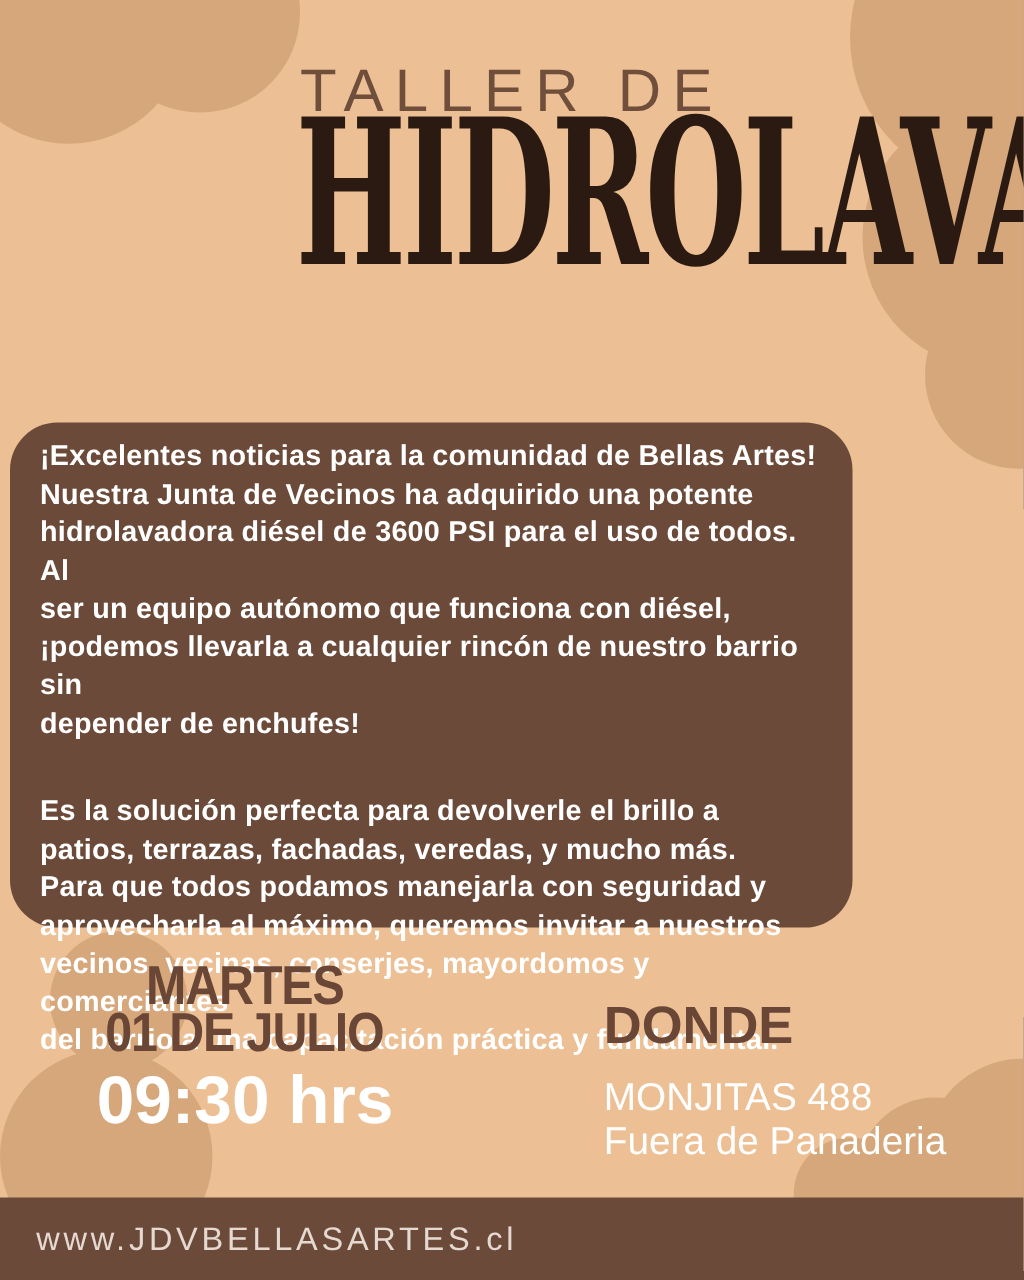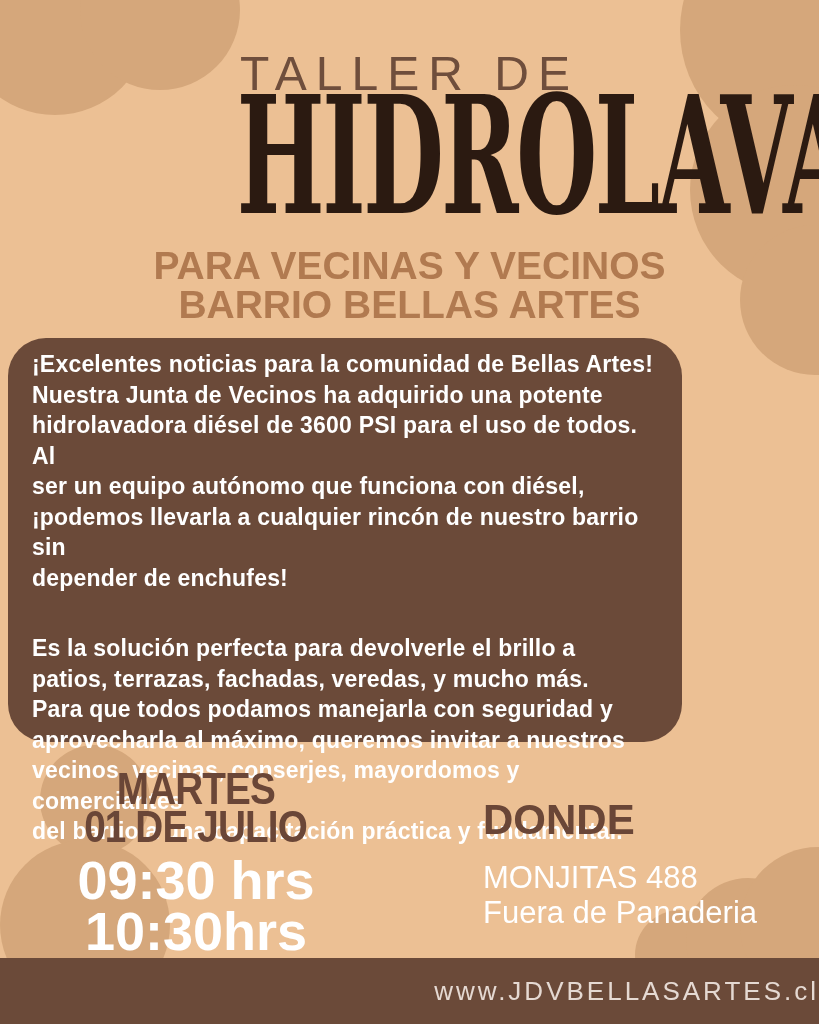--- a/index.html
+++ b/index.html
@@ -59,21 +59,21 @@
     transform:scaleX(0.88);transform-origin:50% 50%;white-space:nowrap;
   }
   .schedule .times{margin-top:9px;color:var(--light);font-size:54px;line-height:51px;}
 
   .venue{position:absolute;left:483px;top:800px;text-align:left;}
   .venue .heading{font-size:42px;line-height:40px;font-weight:bold;color:var(--heading);}
   .venue .address{margin-top:20px;color:var(--light);font-weight:normal;font-size:31px;line-height:35px;}
 
   .footer{
     position:absolute;left:0;bottom:0;width:819px;height:66px;
-    background:var(--panel);display:flex;align-items:center;justify-content:flex-end;
+    background:var(--panel);display:flex;align-items:center;justify-content:flex-start;padding-left:29px;
   }
   .footer .site{color:var(--footer-text);font-size:26px;letter-spacing:3px;font-weight:300;}
 </style>
 </head>
 <body>
 
 <div class="poster">
 
   <div class="blob blob-tl1"></div>
   <div class="blob blob-tl2"></div>
@@ -85,24 +85,20 @@
   <div class="blob blob-br1"></div>
   <div class="blob blob-br2"></div>
   <div class="blob blob-br3"></div>
 
   <div class="kicker">TALLER DE</div>
 
   <div class="title-wrap">
     <span class="title">HIDROLAVADO</span>
   </div>
 
-  <div class="subtitle">
-    <div>PARA VECINAS Y VECINOS</div>
-    <div>BARRIO BELLAS ARTES</div>
-  </div>
 
   <div class="info-box">
     <p>¡Excelentes noticias para la comunidad de Bellas Artes!
 Nuestra Junta de Vecinos ha adquirido una potente
 hidrolavadora diésel de 3600 PSI para el uso de todos. Al
 ser un equipo autónomo que funciona con diésel,
 ¡podemos llevarla a cualquier rincón de nuestro barrio sin
 depender de enchufes!</p>
     <p>Es la solución perfecta para devolverle el brillo a
 patios, terrazas, fachadas, veredas, y mucho más.
@@ -110,21 +106,20 @@
 aprovecharla al máximo, queremos invitar a nuestros
 vecinos, vecinas, conserjes, mayordomos y comerciantes
 del barrio a una capacitación práctica y fundamental.</p>
   </div>
 
   <div class="schedule">
     <div><span class="day">MARTES</span></div>
     <div><span class="date">01 DE JULIO</span></div>
     <div class="times">
       <div>09:30 hrs</div>
-      <div>10:30hrs</div>
     </div>
   </div>
 
   <div class="venue">
     <div class="heading">DONDE</div>
     <div class="address">
       <div>MONJITAS 488</div>
       <div>Fuera de Panaderia</div>
     </div>
   </div>

